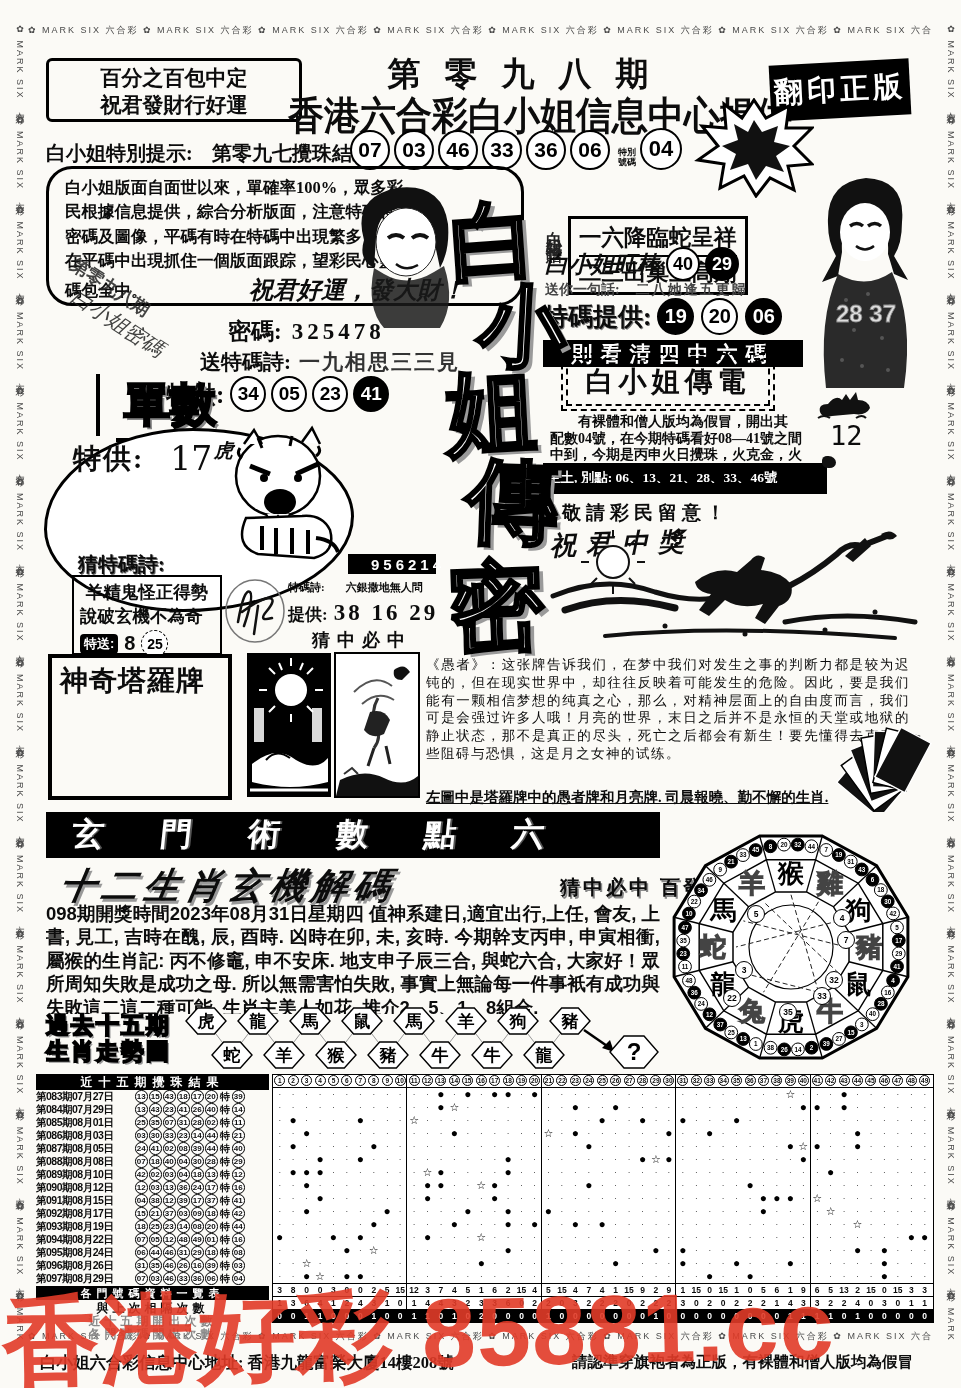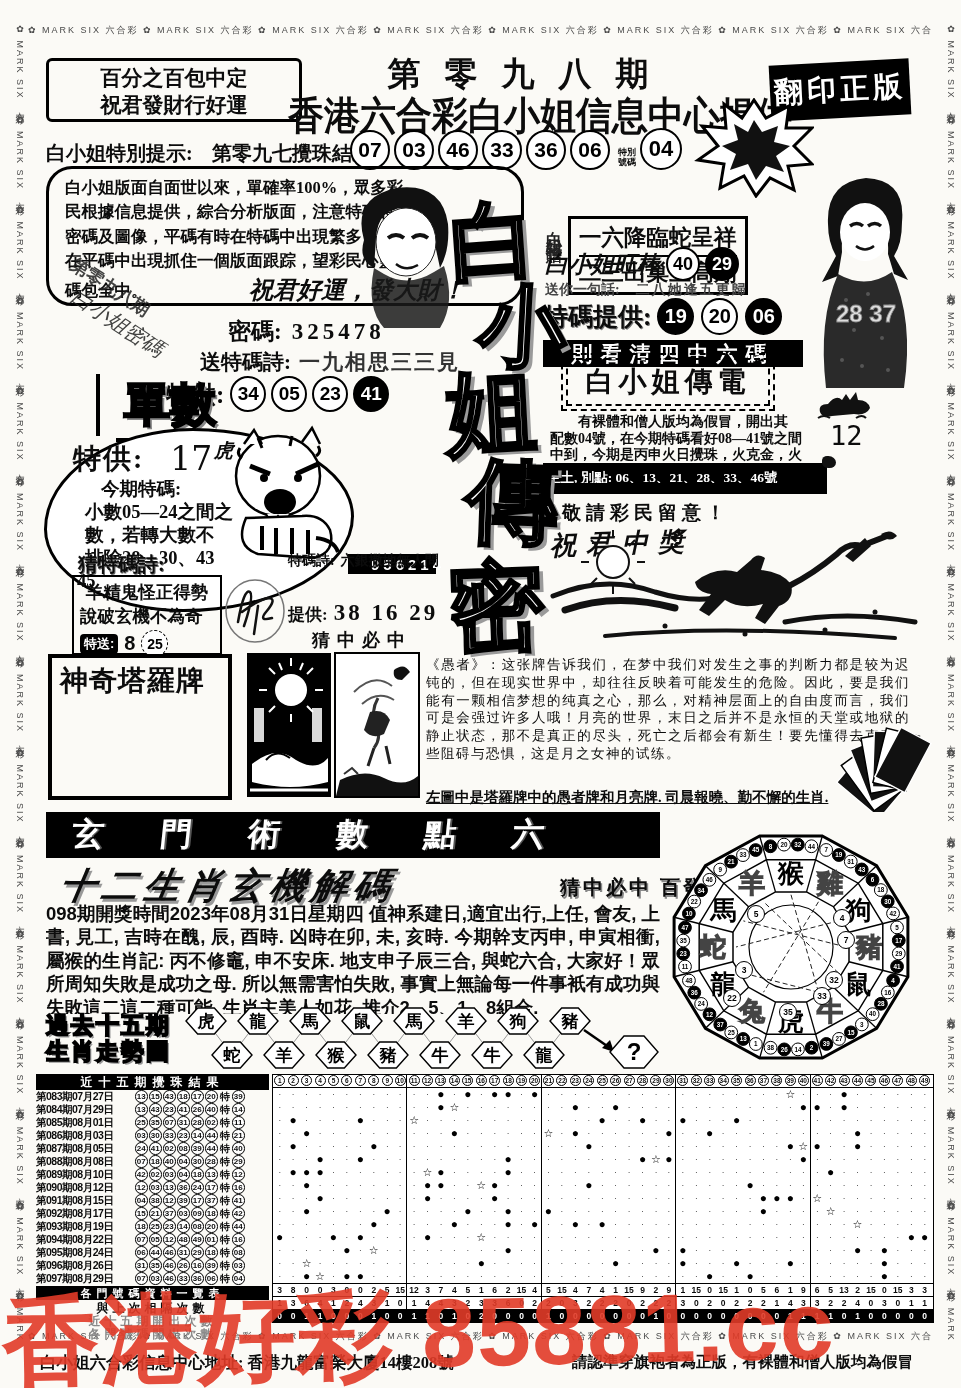--- a/index.html
+++ b/index.html
@@ -197,27 +197,20 @@
   <div class="abs row" style="left:80px;top:374px;align-items:flex-start;">
     <span style="width:4px;height:62px;background:#000;margin:0 16px;"></span>
     <span class="holw" style="font-size:46px;-webkit-text-stroke:2.5px #000;text-shadow:3px 3px 0 #888;border-bottom:4px solid #000;padding:0 8px 2px 8px;">單數</span>
   </div>
 
   <div class="abs cloud" style="left:44px;top:428px;width:310px;height:184px;padding:8px 18px 8px 26px;">
     <div class="row" style="gap:26px;">
       <span class="serif b" style="font-size:28px;letter-spacing:2px;">特供:</span>
       <span style="font-size:33px;font-family:'DejaVu Serif',serif;">17</span>
     </div>
-    <div class="serif b" style="font-size:18.5px;line-height:1.24;margin-left:28px;">
-      <div>今期特碼:</div>
-      <div style="margin-left:-16px;">小數05—24之間之</div>
-      <div style="margin-left:-16px;">數，若轉大數不</div>
-      <div style="margin-left:-16px;">排除28、30、43</div>
-      <div style="margin-left:-24px;">45</div>
-    </div>
   </div>
 
   <svg class="abs" style="left:206px;top:418px;" width="136" height="148" viewBox="0 0 136 148">
     <ellipse cx="72" cy="58" rx="42" ry="40" fill="#fff" stroke="#000" stroke-width="2.5"></ellipse>
     <path d="M38,26 l10,-14 8,14 M96,24 l10,-14 8,16" fill="#fff" stroke="#000" stroke-width="2.5"></path>
     <path d="M44,48 l20,8 M112,46 l-22,10" stroke="#000" stroke-width="5"></path>
     <circle cx="58" cy="60" r="4" fill="#000"></circle>
       <circle cx="92" cy="60" r="4" fill="#000"></circle>
     <ellipse cx="74" cy="84" rx="16" ry="13" fill="#000"></ellipse>
     <path d="M60,96 l6,10 6,-8 6,8 6,-10" fill="#fff" stroke="#000" stroke-width="2"></path>
@@ -237,21 +230,21 @@
       <span style="font-size:20px;font-weight:bold;">8</span>
       <span class="circ dash" style="width:27px;height:27px;font-size:14px;border-width:1.5px;">25</span>
     </div>
   </div>
 
   <svg class="abs" style="left:224px;top:578px;" width="62" height="66" viewBox="0 0 62 66">
     <ellipse cx="31" cy="33" rx="29" ry="31" fill="none" stroke="#777" stroke-width="1.5"></ellipse>
     <path d="M14,44 Q20,10 26,14 Q30,18 20,48 M18,34 Q34,22 44,20 Q54,20 42,34 Q34,44 48,40 M34,28 L30,56" fill="none" stroke="#111" stroke-width="2.5" stroke-linecap="round"></path>
   </svg>
   <div class="abs bar" style="left:348px;top:554px;width:88px;height:20px;font-size:15px;font-weight:bold;letter-spacing:4px;justify-content:center;padding-left:32px;">956214</div>
-  <div class="abs row serif b" style="left:288px;top:552px;font-size:14px;gap:6px;white-space:nowrap;">
+  <div class="abs row serif b" style="left:288px;top:580px;font-size:11px;gap:21px;white-space:nowrap;">
     <span>特碼詩:</span>
     <span>六銀撒地無人問</span>
   </div>
   <div class="abs row serif" style="left:288px;top:600px;gap:6px;align-items:baseline;">
     <span class="b" style="font-size:17px;">提供:</span>
     <span class="b" style="font-size:23px;letter-spacing:3px;">38 16 29</span>
   </div>
   <div class="abs serif b" style="left:312px;top:628px;font-size:18px;letter-spacing:7px;">猜中必中</div>
 
   <svg class="abs" style="left:545px;top:526px;" width="388" height="130" viewBox="0 0 388 130">

